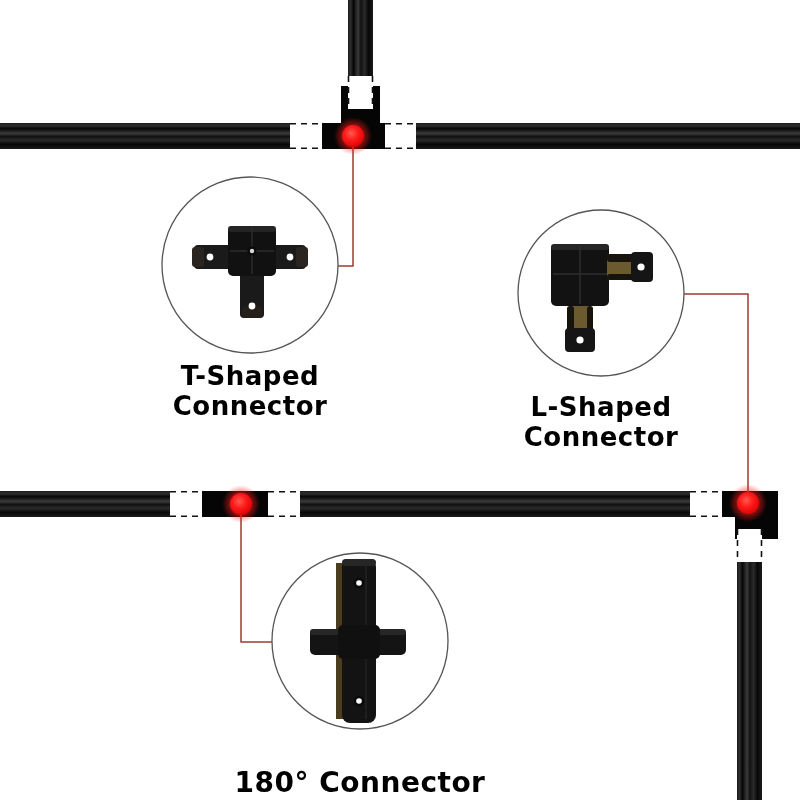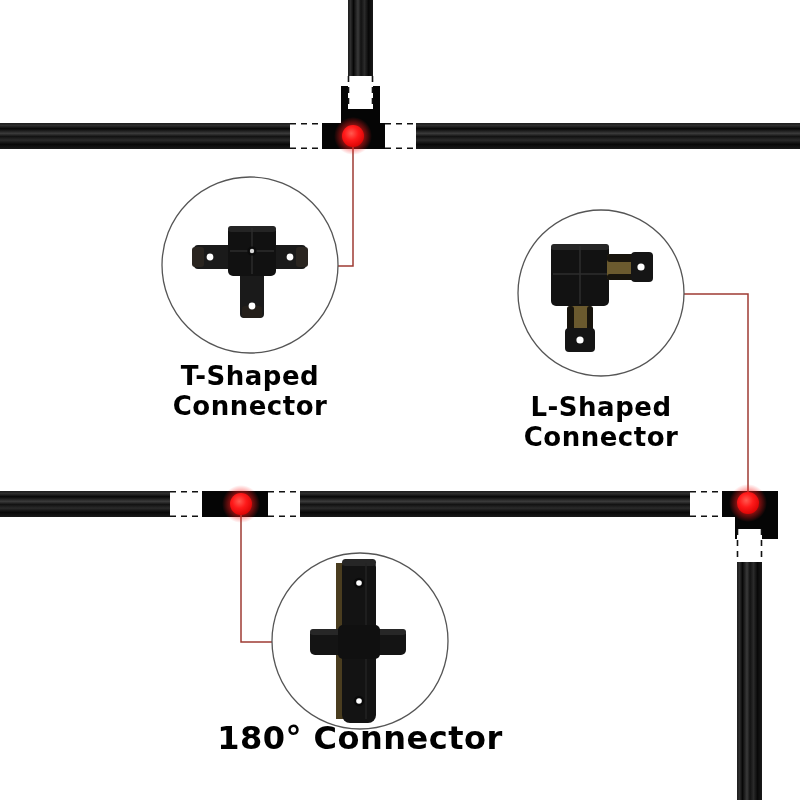--- a/index.html
+++ b/index.html
@@ -233,17 +233,17 @@
   <div class="lbl lbl-2line" style="left:0; top:362px; width:500px; font-size:26px;">
     <span>T-Shaped</span>
     <span>Connector</span>
   </div>
 
   <div class="lbl lbl-2line" style="left:351px; top:393px; width:500px; font-size:26px;">
     <span>L-Shaped</span>
     <span>Connector</span>
   </div>
 
-  <div class="lbl" style="left:110px; top:720px; width:500px; font-size:32px;">
+  <div class="lbl" style="left:110px; top:766px; width:500px; font-size:28px;">
     <span>180° Connector</span>
   </div>
 
 </div>
 
 </body></html>

